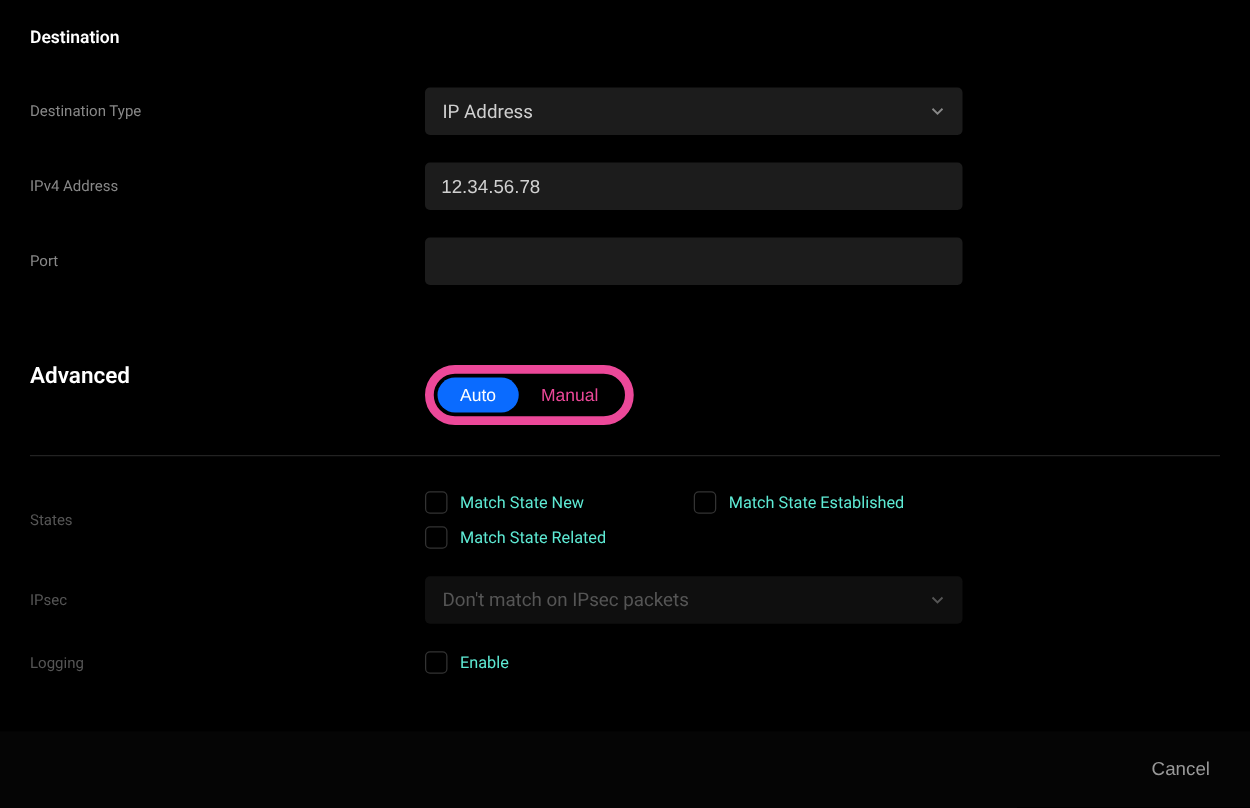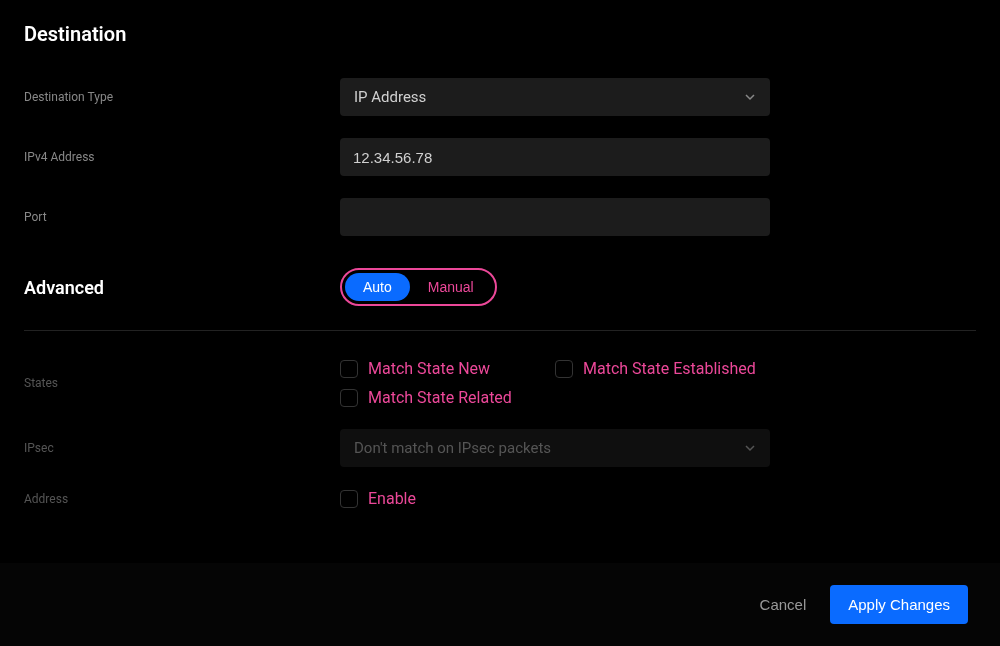--- a/index.html
+++ b/index.html
@@ -14,21 +14,21 @@
       font-size: 15px;
       width: 1000px;
       height: 646px;
       overflow: hidden;
       position: relative;
     }
     .content {
       padding: 22px 24px 0 24px;
     }
     .section-heading {
-      font-size: 20px;
+      font-size: 14px;
       font-weight: 600;
       color: #ffffff;
       margin-bottom: 32px;
     }
     .form-row {
       display: flex;
       align-items: center;
       margin-bottom: 22px;
     }
     .form-label {
@@ -81,24 +81,25 @@
     }
     .advanced-heading {
       width: 316px;
       flex-shrink: 0;
       font-size: 18px;
       font-weight: 600;
       color: #ffffff;
     }
     .segmented {
       display: inline-flex;
-      border: 2px solid #ec4899;
+      border: 7px solid #ec4899;
       border-radius: 999px;
       padding: 3px;
       background-color: #000000;
+      margin-top: 32px;
     }
     .segmented-option {
       border: none;
       background: transparent;
       color: #ec4899;
       font-size: 14px;
       font-weight: 500;
       padding: 6px 18px;
       border-radius: 999px;
       cursor: pointer;
@@ -125,22 +126,22 @@
     .checkbox {
       width: 18px;
       height: 18px;
       border: 1.5px solid #444444;
       border-radius: 4px;
       background: transparent;
       cursor: pointer;
       flex-shrink: 0;
     }
     .checkbox-label {
-      color: #ec4899;
-      font-size: 16px;
+      color: #5eead4;
+      font-size: 13px;
     }
     .form-label.disabled {
       color: #555555;
     }
     .disabled-row .checkbox {
       border-color: #333333;
     }
     .footer {
       position: absolute;
       bottom: 0;
@@ -237,24 +238,23 @@
       <div class="select disabled">
         <span>Don't match on IPsec packets</span>
         <svg class="chevron-icon" viewBox="0 0 12 12" fill="none" stroke="#555555" stroke-width="1.5">
             <path d="M2 4l4 4 4-4"></path>
           </svg>
       </div>
     </div>
   </div>
 
   <div class="form-row disabled-row">
-    <div class="form-label disabled">Address</div>
+    <div class="form-label disabled">Logging</div>
     <div class="checkbox-item">
       <div class="checkbox"></div>
       <span class="checkbox-label">Enable</span>
     </div>
   </div>
 </div>
 
 <div class="footer">
   <button class="btn-cancel">Cancel</button>
-  <button class="btn-primary">Apply Changes</button>
 </div>
 
 </body></html>

